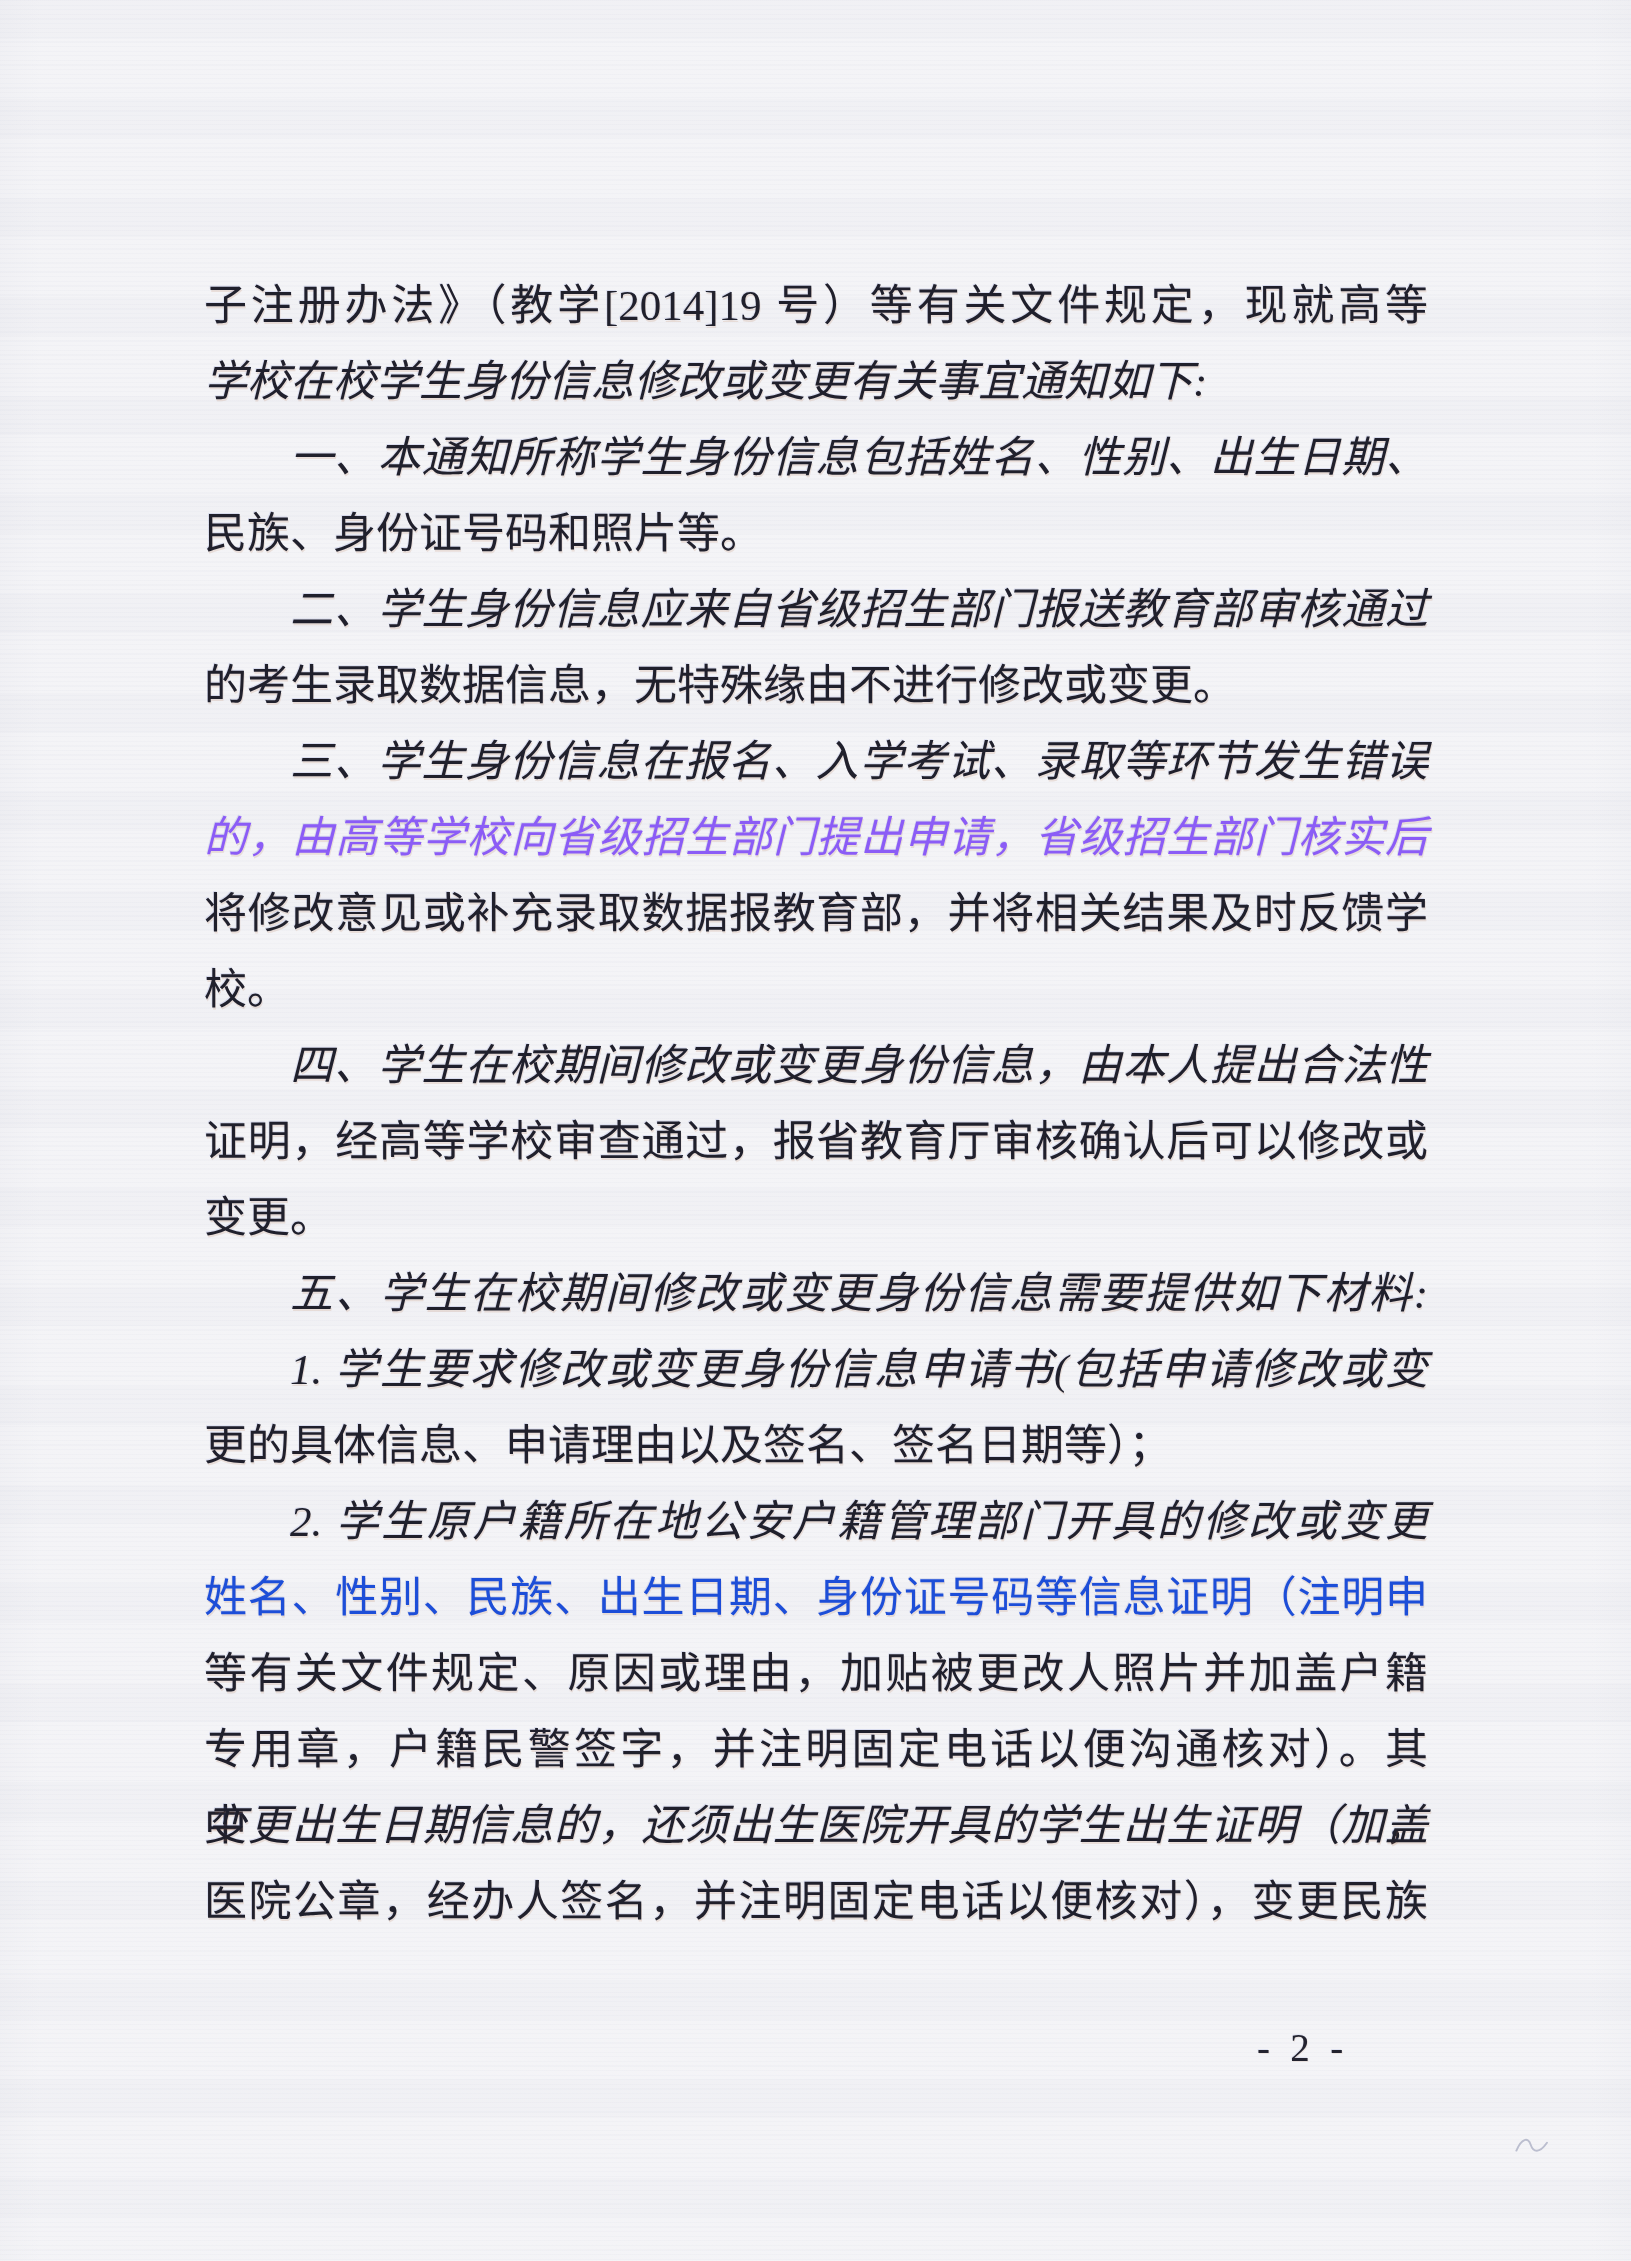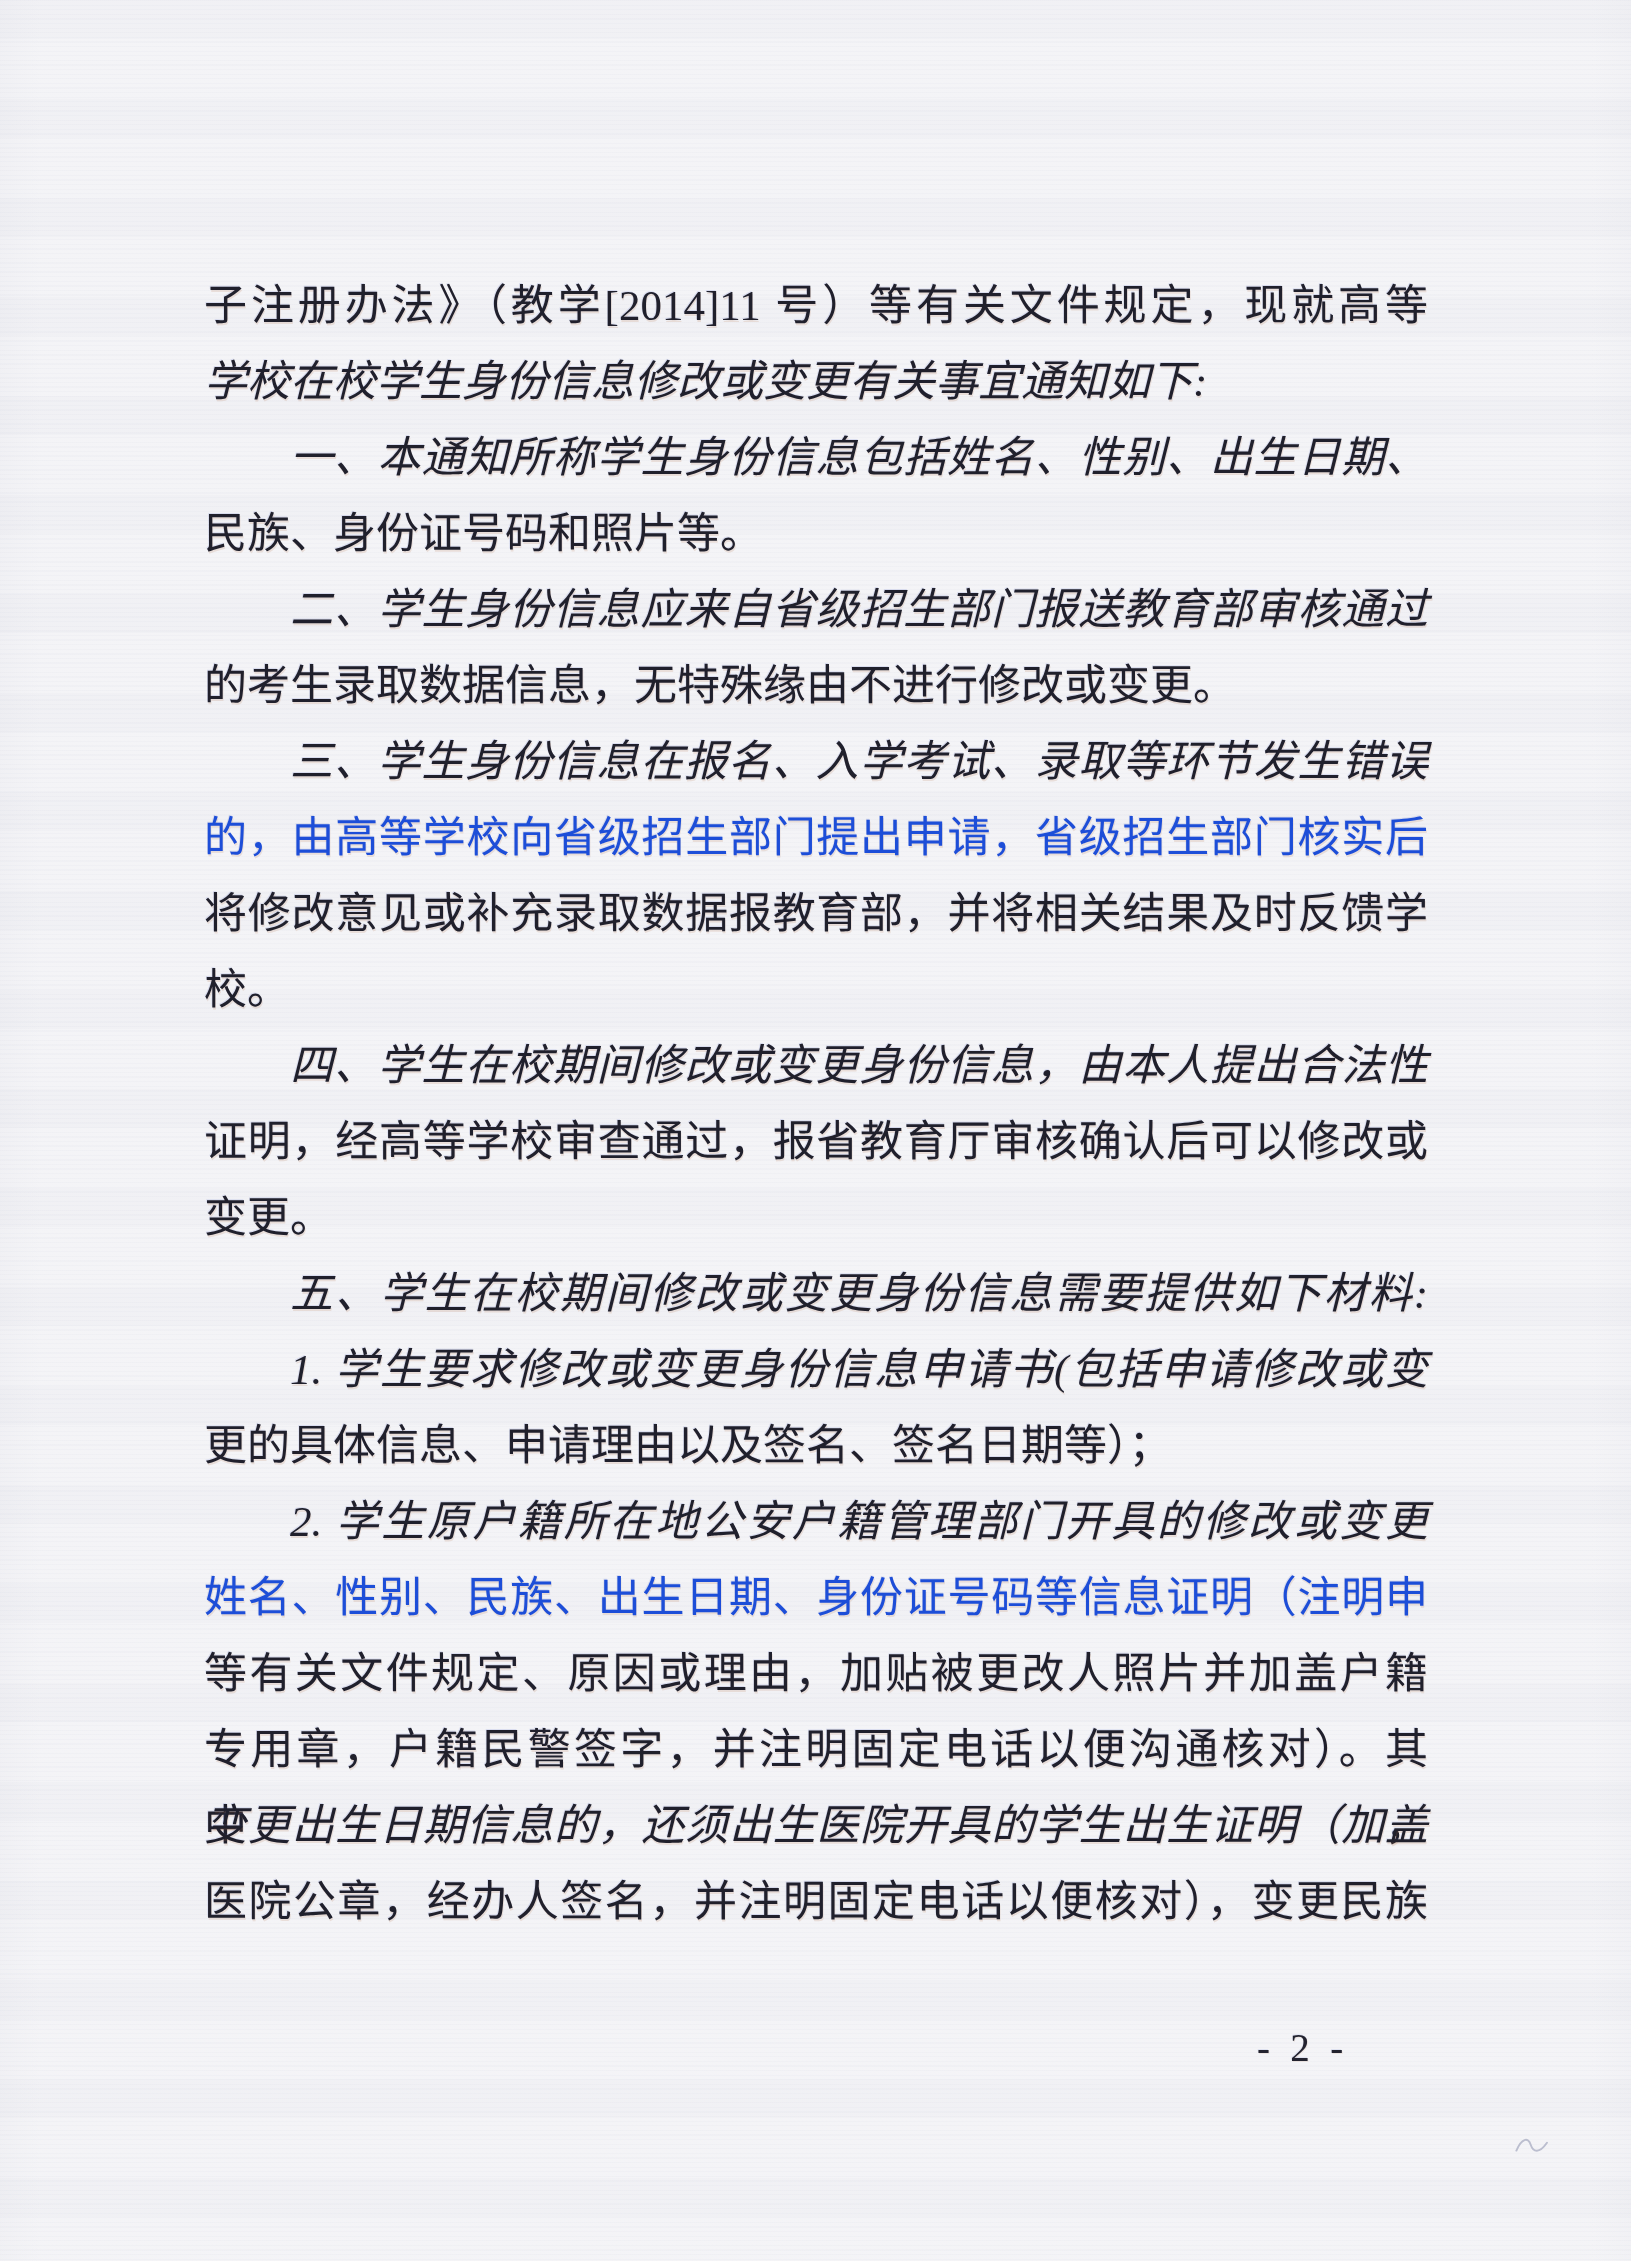--- a/index.html
+++ b/index.html
@@ -75,28 +75,28 @@
     opacity: 0.55;
     pointer-events: none;
   }
 </style>
 </head>
 <body>
 
 <div class="page" style="background-color: rgb(243, 243, 246);">
 
   <div class="content">
-      <p class="line justify" style="color: rgb(32, 32, 44);">子注册办法》（教学[2014]11 号）等有关文件规定，现就高等</p>
+      <p class="line justify" style="color: rgb(32, 32, 44);">子注册办法》（教学[2014]19 号）等有关文件规定，现就高等</p>
       <p class="line" style="color: rgb(32, 32, 44); font-style: italic;">学校在校学生身份信息修改或变更有关事宜通知如下:</p>
       <p class="line indent justify" style="color: rgb(32, 32, 44);">一、本通知所称学生身份信息包括姓名、性别、出生日期、</p>
       <p class="line" style="color: rgb(32, 32, 44);">民族、身份证号码和照片等。</p>
       <p class="line indent justify" style="color: rgb(32, 32, 44);">二、学生身份信息应来自省级招生部门报送教育部审核通过</p>
       <p class="line" style="color: rgb(32, 32, 44);">的考生录取数据信息，无特殊缘由不进行修改或变更。</p>
       <p class="line indent justify" style="color: rgb(32, 32, 44);">三、学生身份信息在报名、入学考试、录取等环节发生错误</p>
-      <p class="line justify" style="color: #1d4ed8;">的，由高等学校向省级招生部门提出申请，省级招生部门核实后</p>
+      <p class="line justify" style="color: #8b5cf6; font-style: italic;">的，由高等学校向省级招生部门提出申请，省级招生部门核实后</p>
       <p class="line justify" style="color: rgb(32, 32, 44);">将修改意见或补充录取数据报教育部，并将相关结果及时反馈学</p>
       <p class="line" style="color: rgb(32, 32, 44);">校。</p>
       <p class="line indent justify" style="color: rgb(32, 32, 44);">四、学生在校期间修改或变更身份信息，由本人提出合法性</p>
       <p class="line justify" style="color: rgb(32, 32, 44);">证明，经高等学校审查通过，报省教育厅审核确认后可以修改或</p>
       <p class="line" style="color: rgb(32, 32, 44);">变更。</p>
       <p class="line indent justify" style="color: rgb(32, 32, 44);">五、学生在校期间修改或变更身份信息需要提供如下材料:</p>
       <p class="line indent justify" style="color: rgb(32, 32, 44);">1. 学生要求修改或变更身份信息申请书(包括申请修改或变</p>
       <p class="line" style="color: rgb(32, 32, 44);">更的具体信息、申请理由以及签名、签名日期等）；</p>
       <p class="line indent justify" style="color: rgb(32, 32, 44);">2. 学生原户籍所在地公安户籍管理部门开具的修改或变更</p>
       <p class="line justify" style="color: #1d4ed8;">姓名、性别、民族、出生日期、身份证号码等信息证明（注明申</p>

